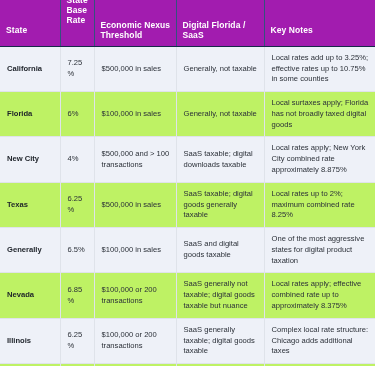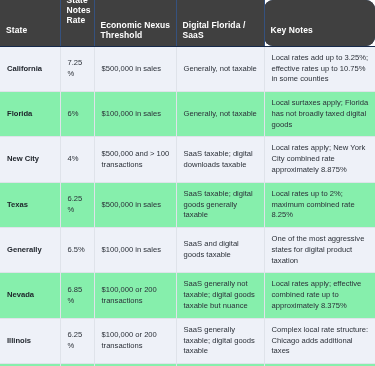--- a/index.html
+++ b/index.html
@@ -27,35 +27,35 @@
     border-collapse: collapse;
     table-layout: fixed;
     background: #ffffff;
   }
 
   
   thead tr {
     background: #1e3a68;
   }
   thead th {
-    background: #404040;
+    background: #a21caf;
     color: #ffffff;
     font-size: 8.5px;
     font-weight: bold;
     line-height: 1.22;
     text-align: left;
     vertical-align: middle;
     padding: 20px 5px 5px 6px;
     height: 26px;
     box-sizing: border-box;
     border-right: 1px solid #35517e;
     border-bottom: 1px solid #16294a;
     letter-spacing: 0.01em;
   }
-  thead th:last-child { border-right: none; border-radius: 9px; }
+  thead th:last-child { border-right: none; }
 
   
   thead th.stacked {
     padding-top: 0;
     vertical-align: top;
     line-height: 1.18;
   }
   thead th.stacked .stack-inner {
     position: relative;
     top: -5px;
@@ -76,21 +76,21 @@
     vertical-align: middle;
     padding: 6px 6px 6px 7px;
     border-right: 1px solid #dfe3ea;
     border-bottom: 1px solid #dfe3ea;
     box-sizing: border-box;
     word-wrap: break-word;
   }
   tbody td:last-child { border-right: none; }
 
   tbody tr.row-alt td { background: #eef1f8; }
-  tbody tr.row-plain td { background: #86efac; }
+  tbody tr.row-plain td { background: #bef264; }
 
   td.state-cell { font-weight: bold; color: #1c2128; }
   td.state-cell.no-bold { font-weight: normal; }
 
   tbody tr:last-child td { border-bottom: 1px solid #dfe3ea; }
 </style>
 </head>
 <body>
 
 <div class="tax-table-wrap">
@@ -103,21 +103,21 @@
       <col class="c-notes">
     </colgroup>
     <thead>
       <tr>
         <th>
           <span>State</span>
         </th>
         <th class="stacked">
           <div class="stack-inner">
             <div>State</div>
-            <div>Notes</div>
+            <div>Base</div>
             <div>Rate</div>
           </div>
         </th>
         <th>
           <span>Economic Nexus Threshold</span>
         </th>
         <th>
           <span>Digital Florida / SaaS</span>
         </th>
         <th>

